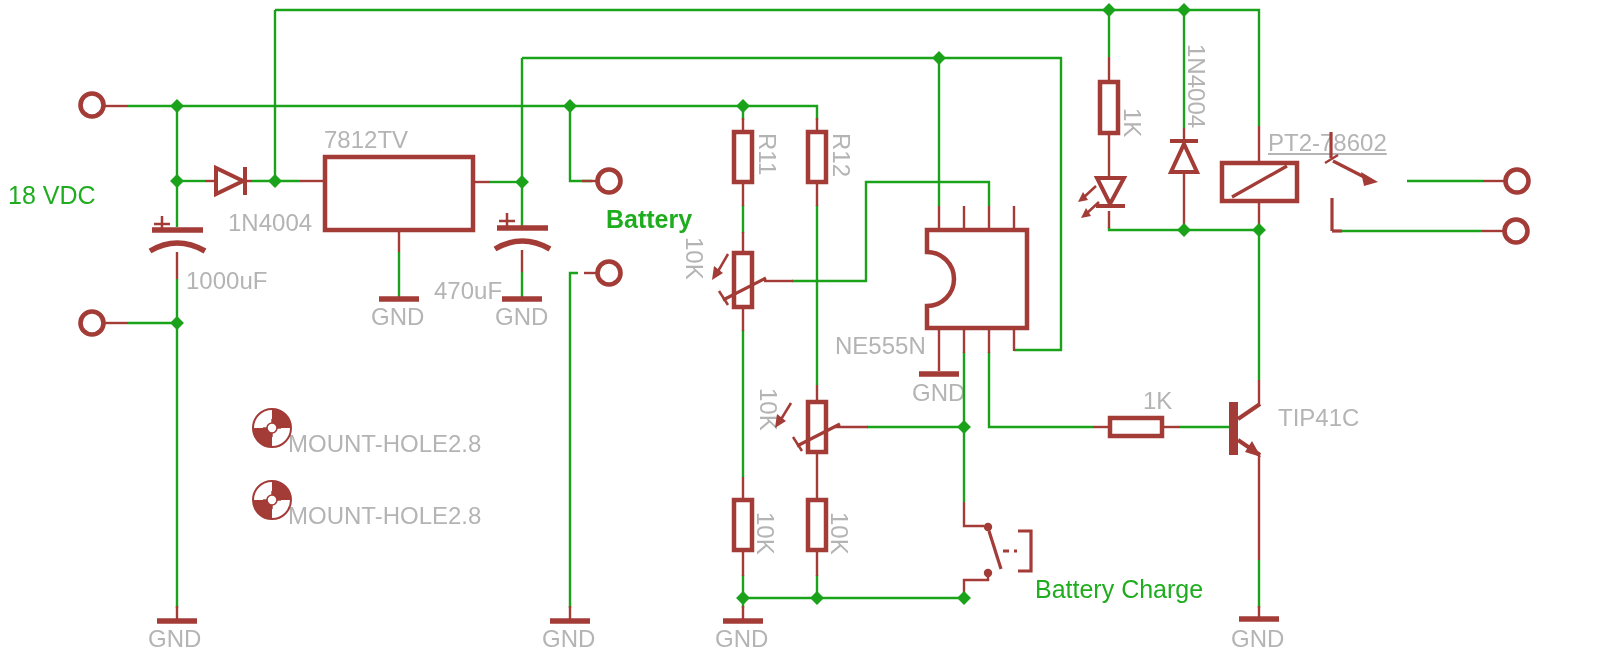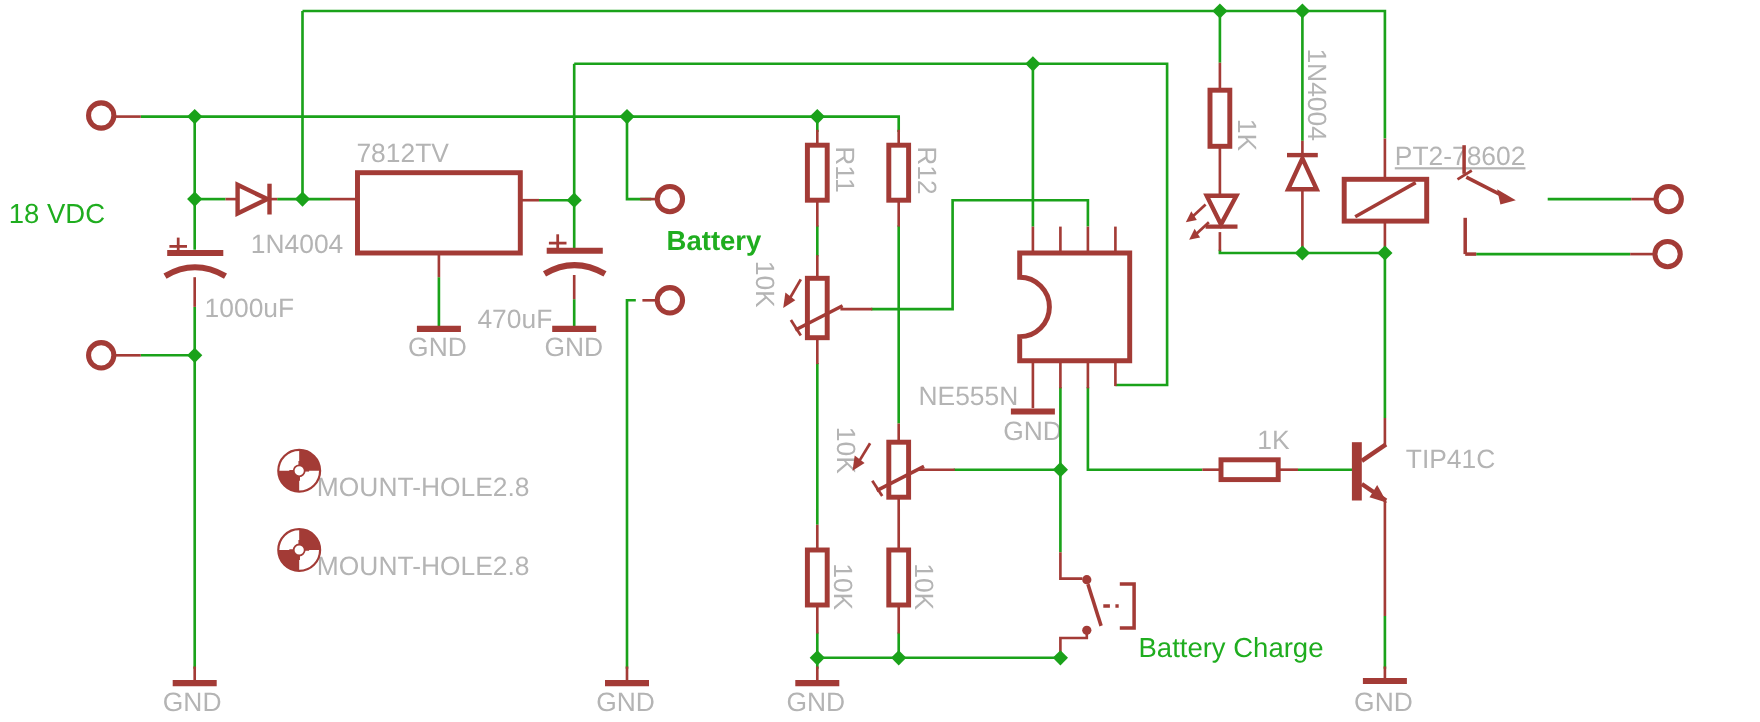--- a/index.html
+++ b/index.html
@@ -42,21 +42,21 @@
       <div class="label" style="left: 542px; top: 626px;">GND</div>
       <div class="label" style="left: 715px; top: 626px;">GND</div>
       <div class="label" style="left: 288px; top: 431px;">MOUNT-HOLE2.8</div>
       <div class="label" style="left: 288px; top: 503px;">MOUNT-HOLE2.8</div>
       <div class="label v" style="left: 755px; top: 133px;">R11</div>
       <div class="label v" style="left: 829px; top: 133px;">R12</div>
       <div class="label v" style="left: 682px; top: 237px;">10K</div>
       <div class="label v" style="left: 756px; top: 388px;">10K</div>
       <div class="label v" style="left: 753px; top: 512px;">10K</div>
       <div class="label v" style="left: 827px; top: 512px;">10K</div>
-      <div class="label" style="left: 835px; top: 333px; margin-top: 15px;">NE555N</div>
+      <div class="label" style="left: 835px; top: 333px;">NE555N</div>
       <div class="label" style="left: 912px; top: 380px;">GND</div>
       <div class="label v" style="left: 1120px; top: 108px;">1K</div>
       <div class="label v" style="left: 1184px; top: 44px;">1N4004</div>
       <div class="label" style="left: 1268px; top: 130px; text-decoration: underline;">PT2-78602</div>
       <div class="label" style="left: 1143px; top: 388px;">1K</div>
       <div class="label" style="left: 1278px; top: 405px;">TIP41C</div>
       <div class="label green" style="left: 1035px; top: 576px;">Battery Charge</div>
       <div class="label" style="left: 1231px; top: 626px;">GND</div>
     </div>
 

